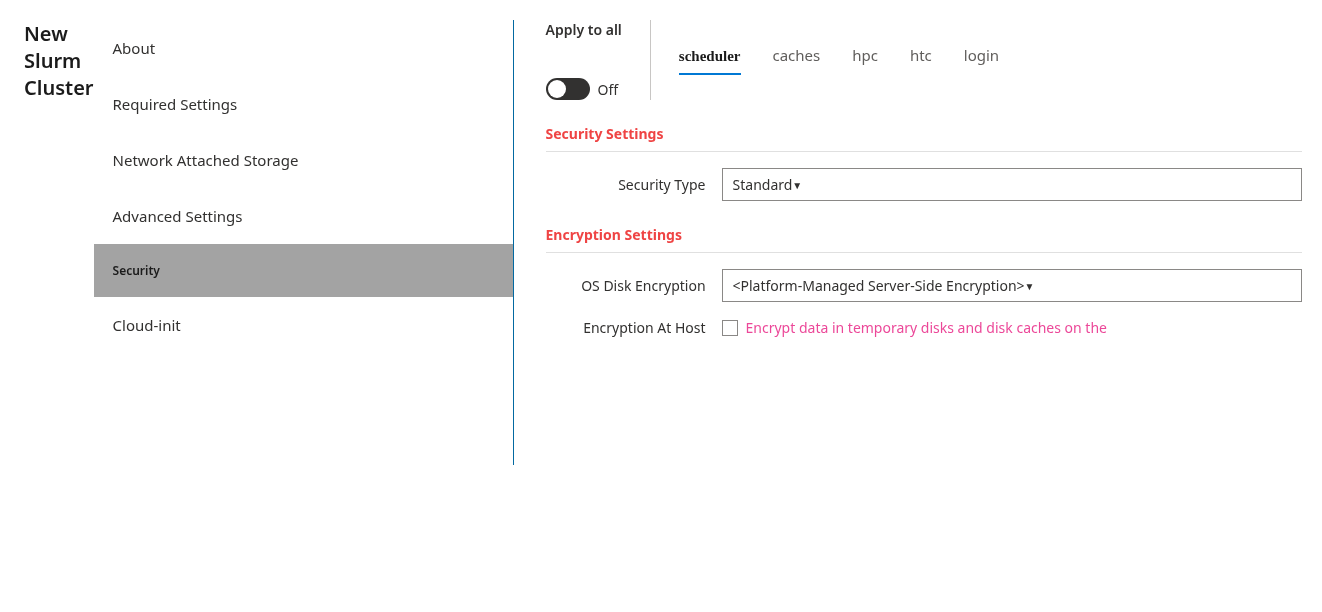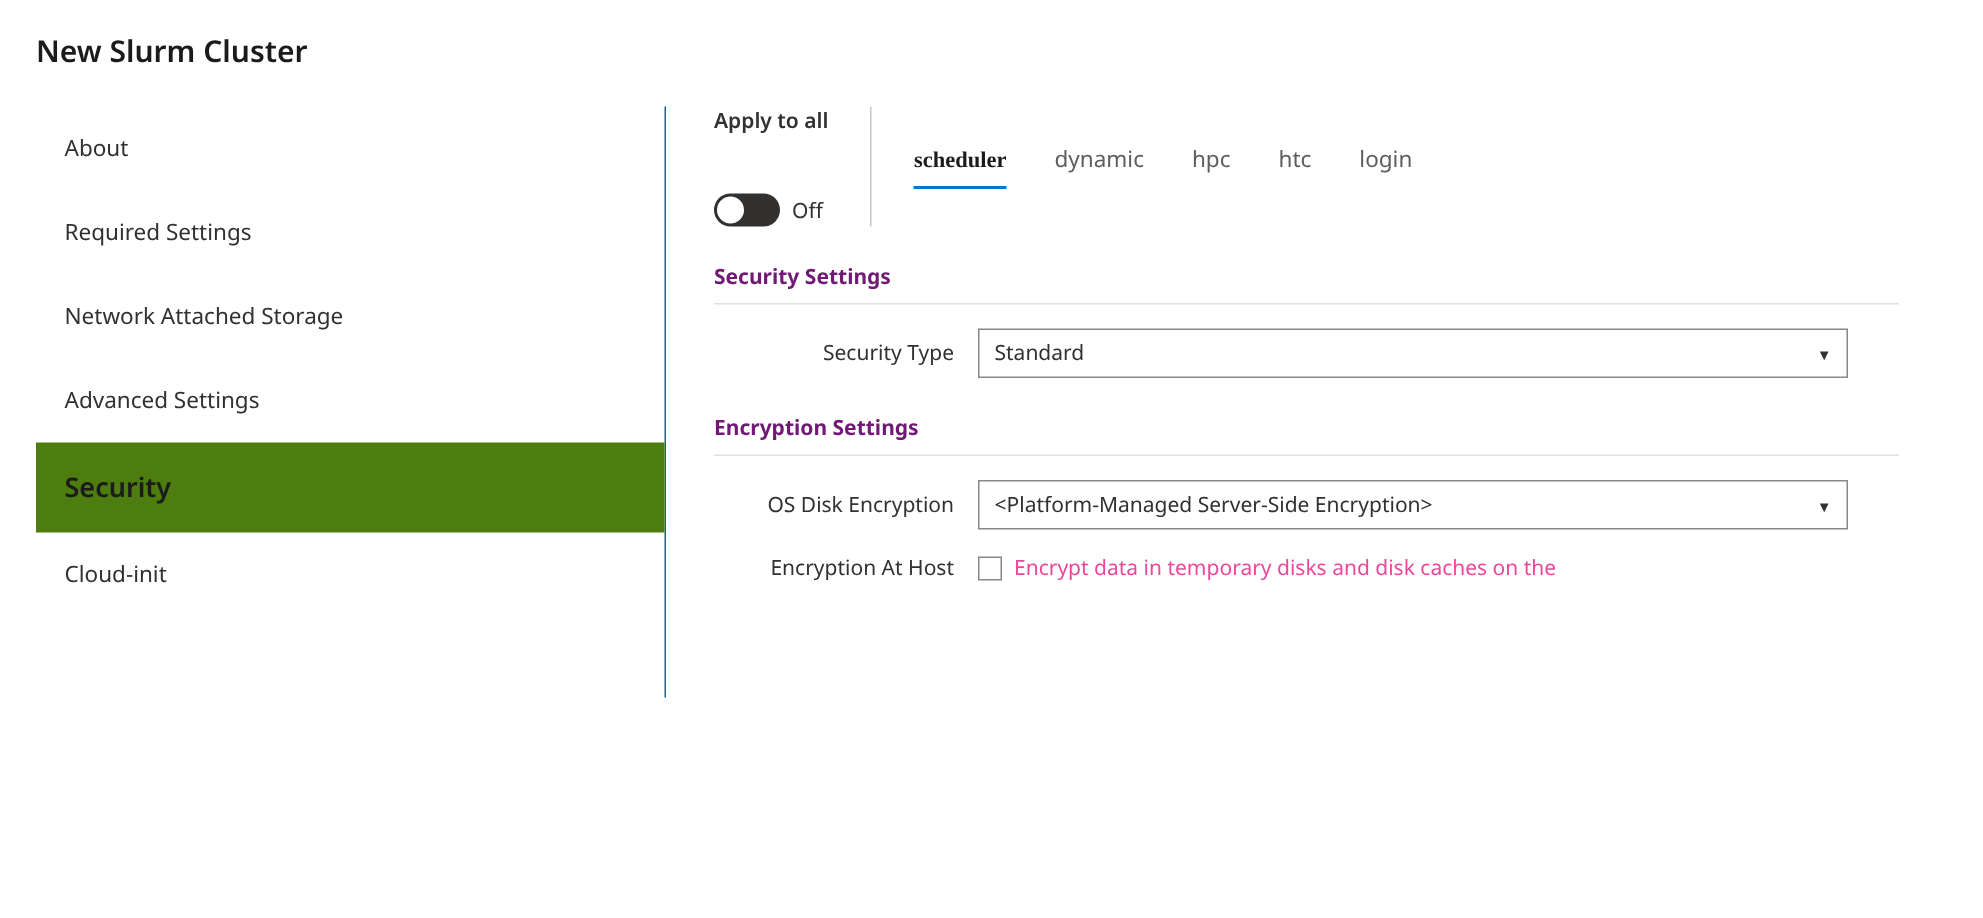--- a/index.html
+++ b/index.html
@@ -7,21 +7,21 @@
       font-family: 'Segoe UI', system-ui, -apple-system, sans-serif;
       font-size: 14px;
       color: #323130;
       background: #ffffff;
       width: 1322px;
       min-height: 612px;
     }
 
     .page-container {
       display: flex;
-      flex-direction: column;
+      flex-direction: row;
       height: 481px;
       padding: 20px 24px 16px 24px;
     }
 
     .page-title {
       font-size: 20px;
       font-weight: 600;
       color: #1b1b1b;
       margin-bottom: 24px;
     }
@@ -45,23 +45,23 @@
     .sidebar-item {
       padding: 18px 16px;
       cursor: pointer;
       font-size: 15px;
       color: #323130;
       border-left: 3px solid transparent;
       transition: background 0.1s;
     }
 
     .sidebar-item.active {
-      background: #4d7c0f;
+      background: #a3a3a3;
       border-left: 3px solid transparent;
-      font-size: 18px;
+      font-size: 12px;
       font-weight: 600;
       color: #1b1b1b;
     }
 
     
     .main-content {
       flex: 1;
       padding: 0 32px;
       overflow-y: auto;
     }
@@ -143,21 +143,21 @@
       font-weight: 700;
       color: #1b1b1b;
       border-bottom: 2px solid #0078d4;
       font-family: Liberation Serif, serif;
     }
 
     
     .section-header {
       font-size: 14px;
       font-weight: 700;
-      color: #701a75;
+      color: #ef4444;
       padding-bottom: 8px;
       border-bottom: 1px solid #e0e0e0;
       margin-bottom: 16px;
     }
 
     .section-block {
       margin-bottom: 24px;
     }
 
     
@@ -172,21 +172,20 @@
       min-width: 160px;
       text-align: right;
       font-size: 14px;
       color: #323130;
     }
 
     
     .dropdown {
       display: flex;
       align-items: center;
-      justify-content: space-between;
       border: 1px solid #8a8886;
       background: #ffffff;
       padding: 6px 10px;
       cursor: pointer;
       min-width: 580px;
     }
 
     .dropdown-standard {
       min-width: 580px;
     }
@@ -264,21 +263,21 @@
             </div>
             <span class="toggle-text">Off</span>
           </div>
         </div>
 
         <div class="tabs-row">
           <div class="tab-item active">
             <span>scheduler</span>
           </div>
           <div class="tab-item">
-            <span>dynamic</span>
+            <span>caches</span>
           </div>
           <div class="tab-item">
             <span>hpc</span>
           </div>
           <div class="tab-item">
             <span>htc</span>
           </div>
           <div class="tab-item">
             <span>login</span>
           </div>

